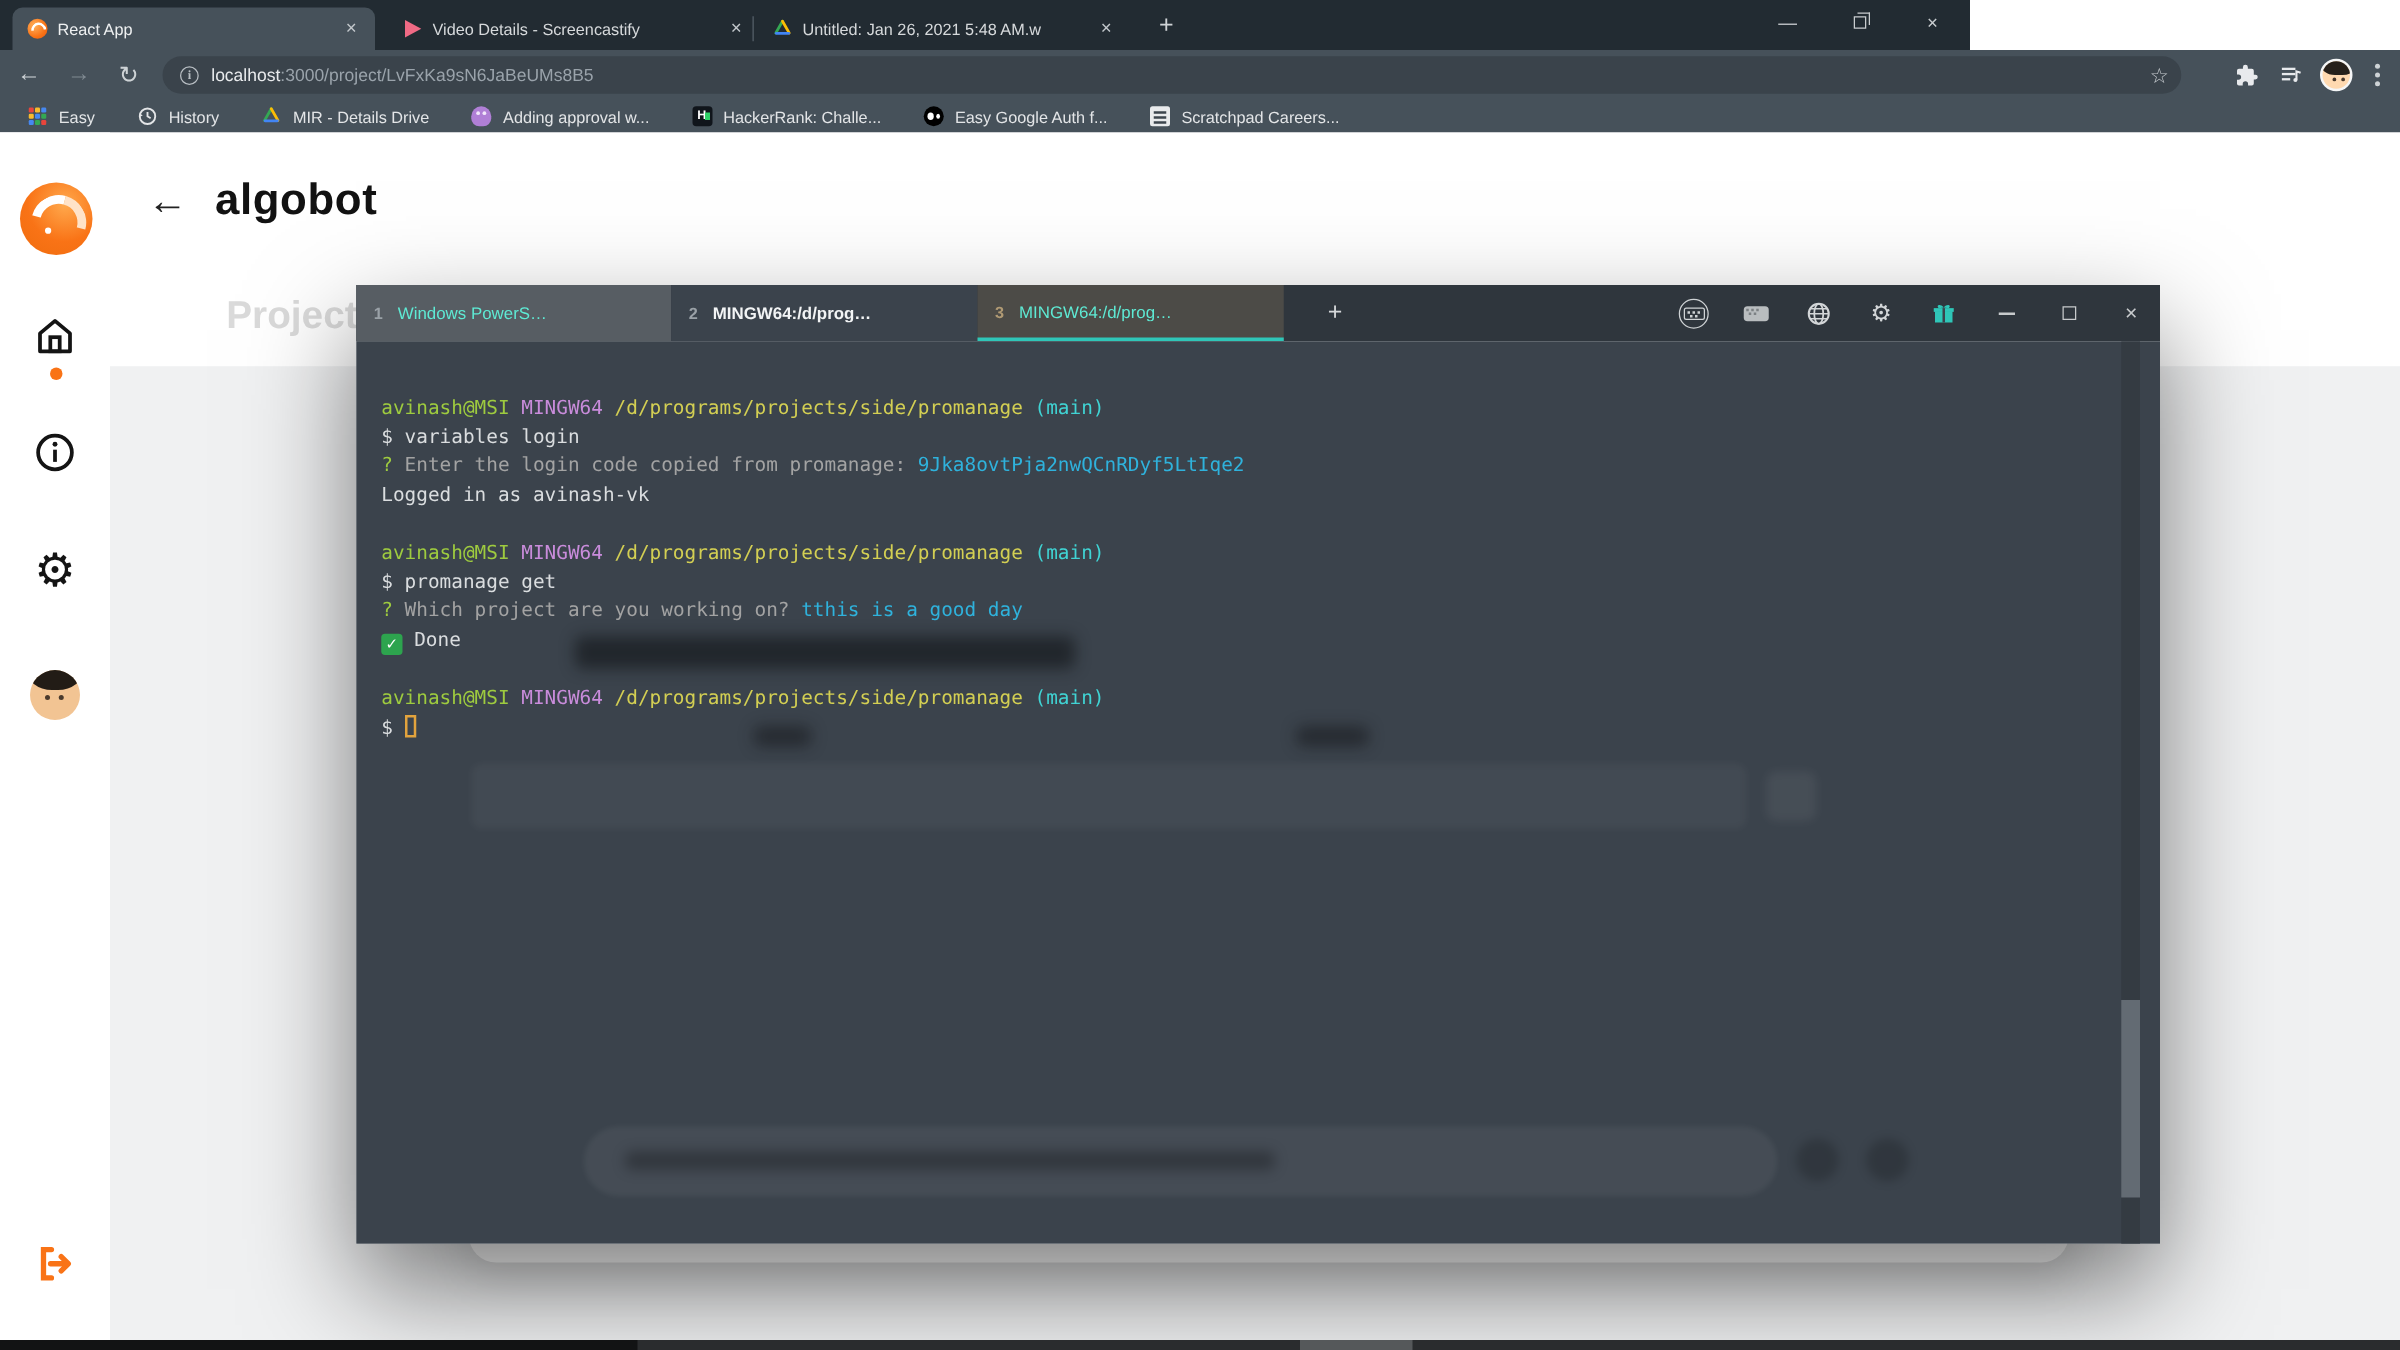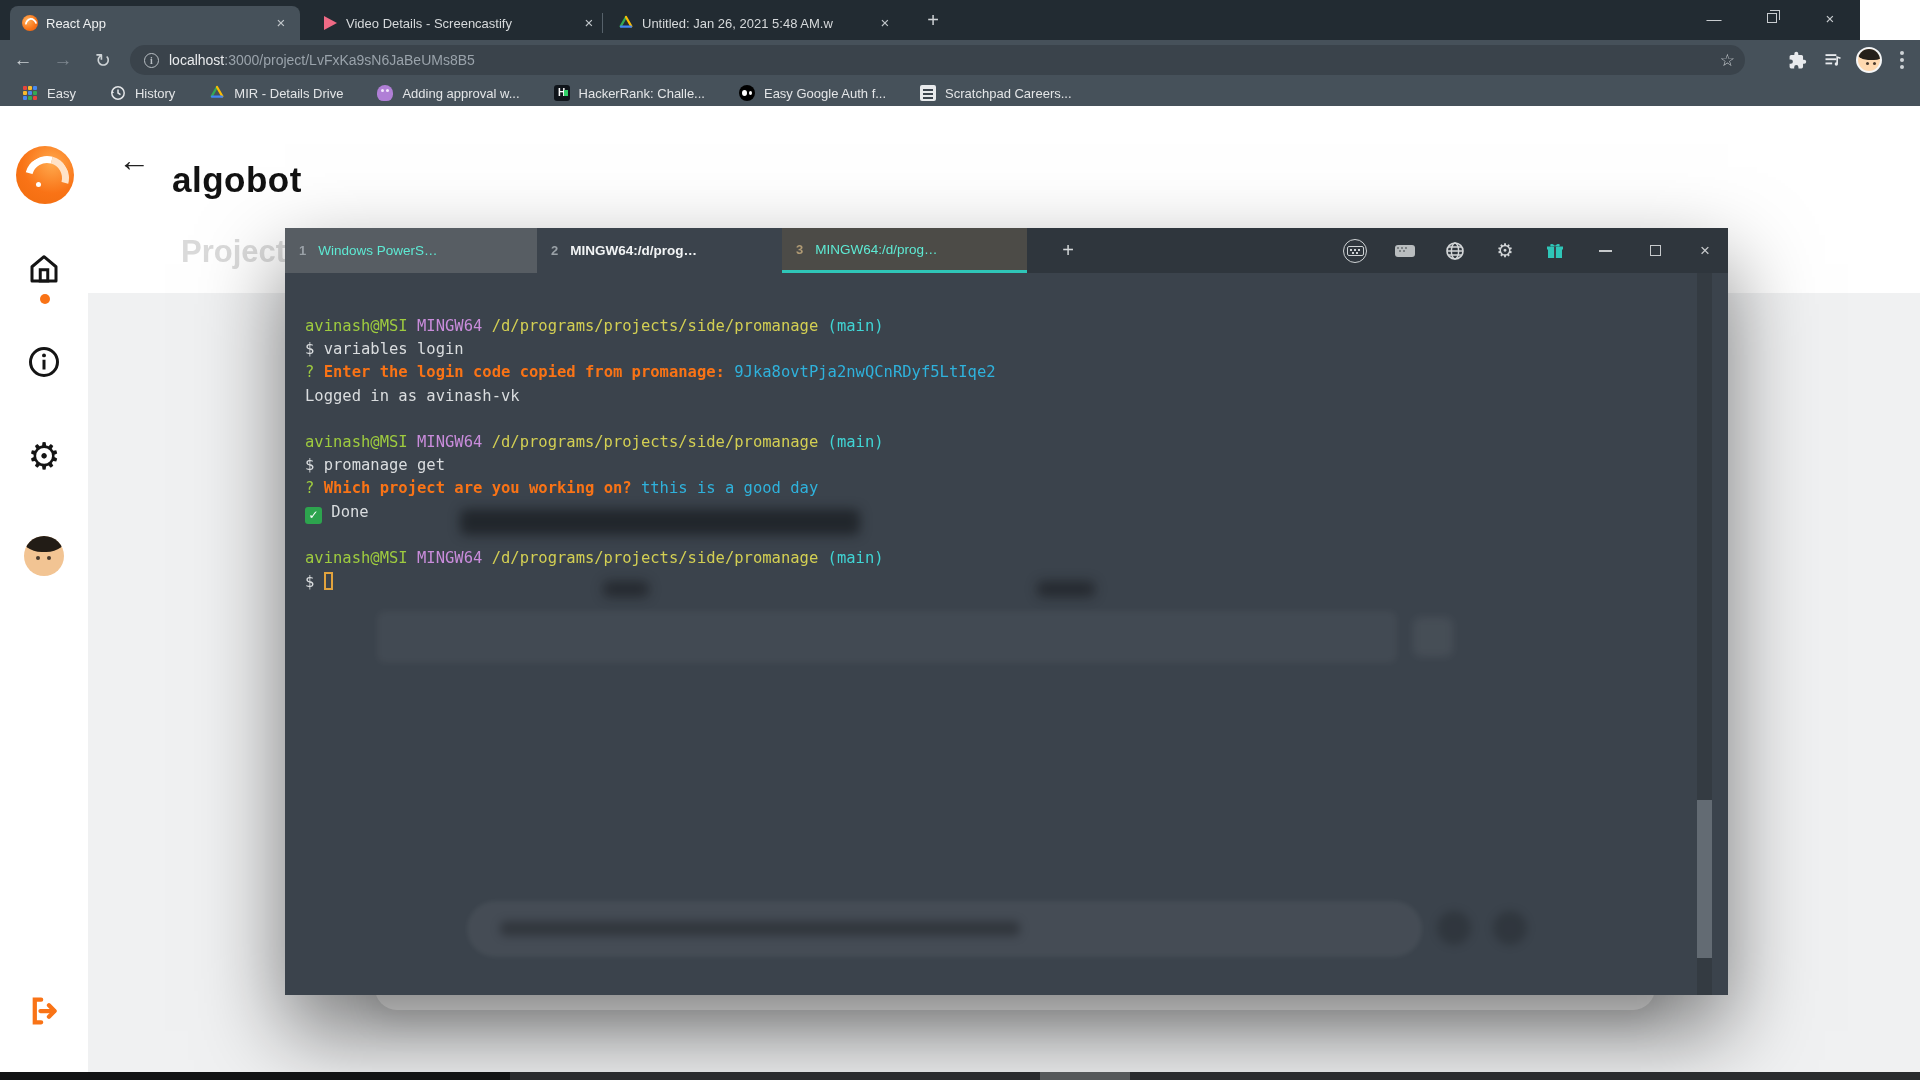--- a/index.html
+++ b/index.html
@@ -1,20 +1,20 @@
 <!DOCTYPE html>
 <html><head>
 <meta charset="utf-8">
 <style>
   * { margin:0; padding:0; box-sizing:border-box; }
   html,body { width:1920px; height:1080px; overflow:hidden; background:#fff;
     font-family:"Liberation Sans", sans-serif; }
 
   
-  .tabbar { position:absolute; left:0; top:0; width:1860px; height:40px; background:#222b32; }
+  .tabbar { position:absolute; left:0; top:0; width:1576px; height:40px; background:#222b32; }
   .btab { position:absolute; top:6px; height:34px; border-radius:8px 8px 0 0;
     display:flex; align-items:center; padding:0 10px 0 12px; gap:8px; }
   .btab .ttl { flex:1; font-size:13px; color:#d6d9db; white-space:nowrap; overflow:hidden; }
   .btab.active { background:#46515a; }
   .btab.active .ttl { color:#eef0f1; }
   .btab .closex { color:#c3c8cc; font-size:15px; width:18px; height:18px; line-height:17px;
     text-align:center; border-radius:50%; }
   .tabsep { position:absolute; top:13px; width:1px; height:20px; background:#56616a; }
   .fav { width:16px; height:16px; flex:0 0 16px; border-radius:50%; position:relative; }
   .fav-react { background:radial-gradient(circle at 35% 35%, #ffb25e, #f97316 60%, #ea580c); }
@@ -93,21 +93,21 @@
   .homedot { position:absolute; left:40px; top:188px; width:10px; height:10px; background:#f97316; border-radius:50%; }
   .gearglyph { font-size:37px; color:#141414; line-height:1; }
   .avatar-l { width:40px; height:40px; border-radius:50%; background:#f2c493; position:relative; overflow:hidden; }
   .avatar-l::before { content:""; position:absolute; left:-3px; top:-6px; width:46px; height:22px;
     background:#221c16; border-radius:0 0 45% 45%/0 0 75% 75%; }
   .avatar-l::after { content:""; position:absolute; left:12px; top:20px; width:4px; height:4px; background:#4a3a2d;
     border-radius:50%; box-shadow:11px 0 0 #4a3a2d; }
 
   .backarr { position:absolute; left:118px; top:36px; font-size:32px; color:#222; }
   .appttl { position:absolute; left:172px; top:34px; font-size:35px; font-weight:bold; color:#121212;
-    letter-spacing:0.5px;margin-top:20px; }
+    letter-spacing:0.5px; }
   .ghost-h { position:absolute; left:181px; top:128px; font-size:31px; font-weight:bold; color:#dadada; }
 
   
   .term { position:absolute; left:285px; top:228px; width:1443px; height:767px;
     box-shadow:0 36px 80px rgba(0,0,0,0.5); }
   .term-titlebar { position:absolute; left:0; top:0; width:1443px; height:45px; background:#2f363d; }
   .term-tab { position:absolute; top:0; height:45px; display:flex; align-items:center; padding:0 14px; gap:12px; }
   .tt-num { font-size:13px; font-weight:bold; color:#9aa1a7; }
   .tt-title { font-size:13.5px; color:#5eead4; white-space:nowrap; overflow:hidden; }
   .ttab1 { left:0; width:252px; background:#575d63; }
@@ -138,21 +138,21 @@
   .t-scrollthumb { position:absolute; left:0; top:527px; width:15px; height:158px; background:#636b73; }
 
   .t-content { position:absolute; left:20px; top:44px; font-family:"DejaVu Sans Mono", monospace;
     font-size:15.5px; }
   .t-line { height:23.2px; white-space:pre; }
   .seg-green { color:#9ecb3f; }
   .seg-purple { color:#c98cdb; }
   .seg-yellow { color:#d3cf53; font-weight:normal;margin-top:12px; }
   .seg-cyan { color:#40d4d4; }
   .seg-blue { color:#2fb2dc; }
-  .seg-bold { color:#f97316; font-weight:bold; }
+  .seg-bold { color:#a3a3a3; font-weight:normal; }
   .seg-plain { color:#dadddf; }
   .check-icon { display:inline-block; width:17px; height:17px; background:#2da44e; border-radius:3px;
     color:#fff; font-size:12px; font-weight:bold; text-align:center; line-height:17px; vertical-align:-2px;
     font-family:"DejaVu Sans", sans-serif; }
   .cursor-box { display:inline-block; width:9px; height:18px; border:2px solid #e2a33d; vertical-align:-3px; }
 
   
   .bstrip { position:absolute; left:0; top:1072px; width:1920px; height:8px; background:#2a2c2e; }
   .bstrip .seg1 { position:absolute; left:0; top:0; width:510px; height:8px; background:#121314; }
   .bstrip .seg2 { position:absolute; left:1040px; top:0; width:90px; height:8px; background:#55585a; }

